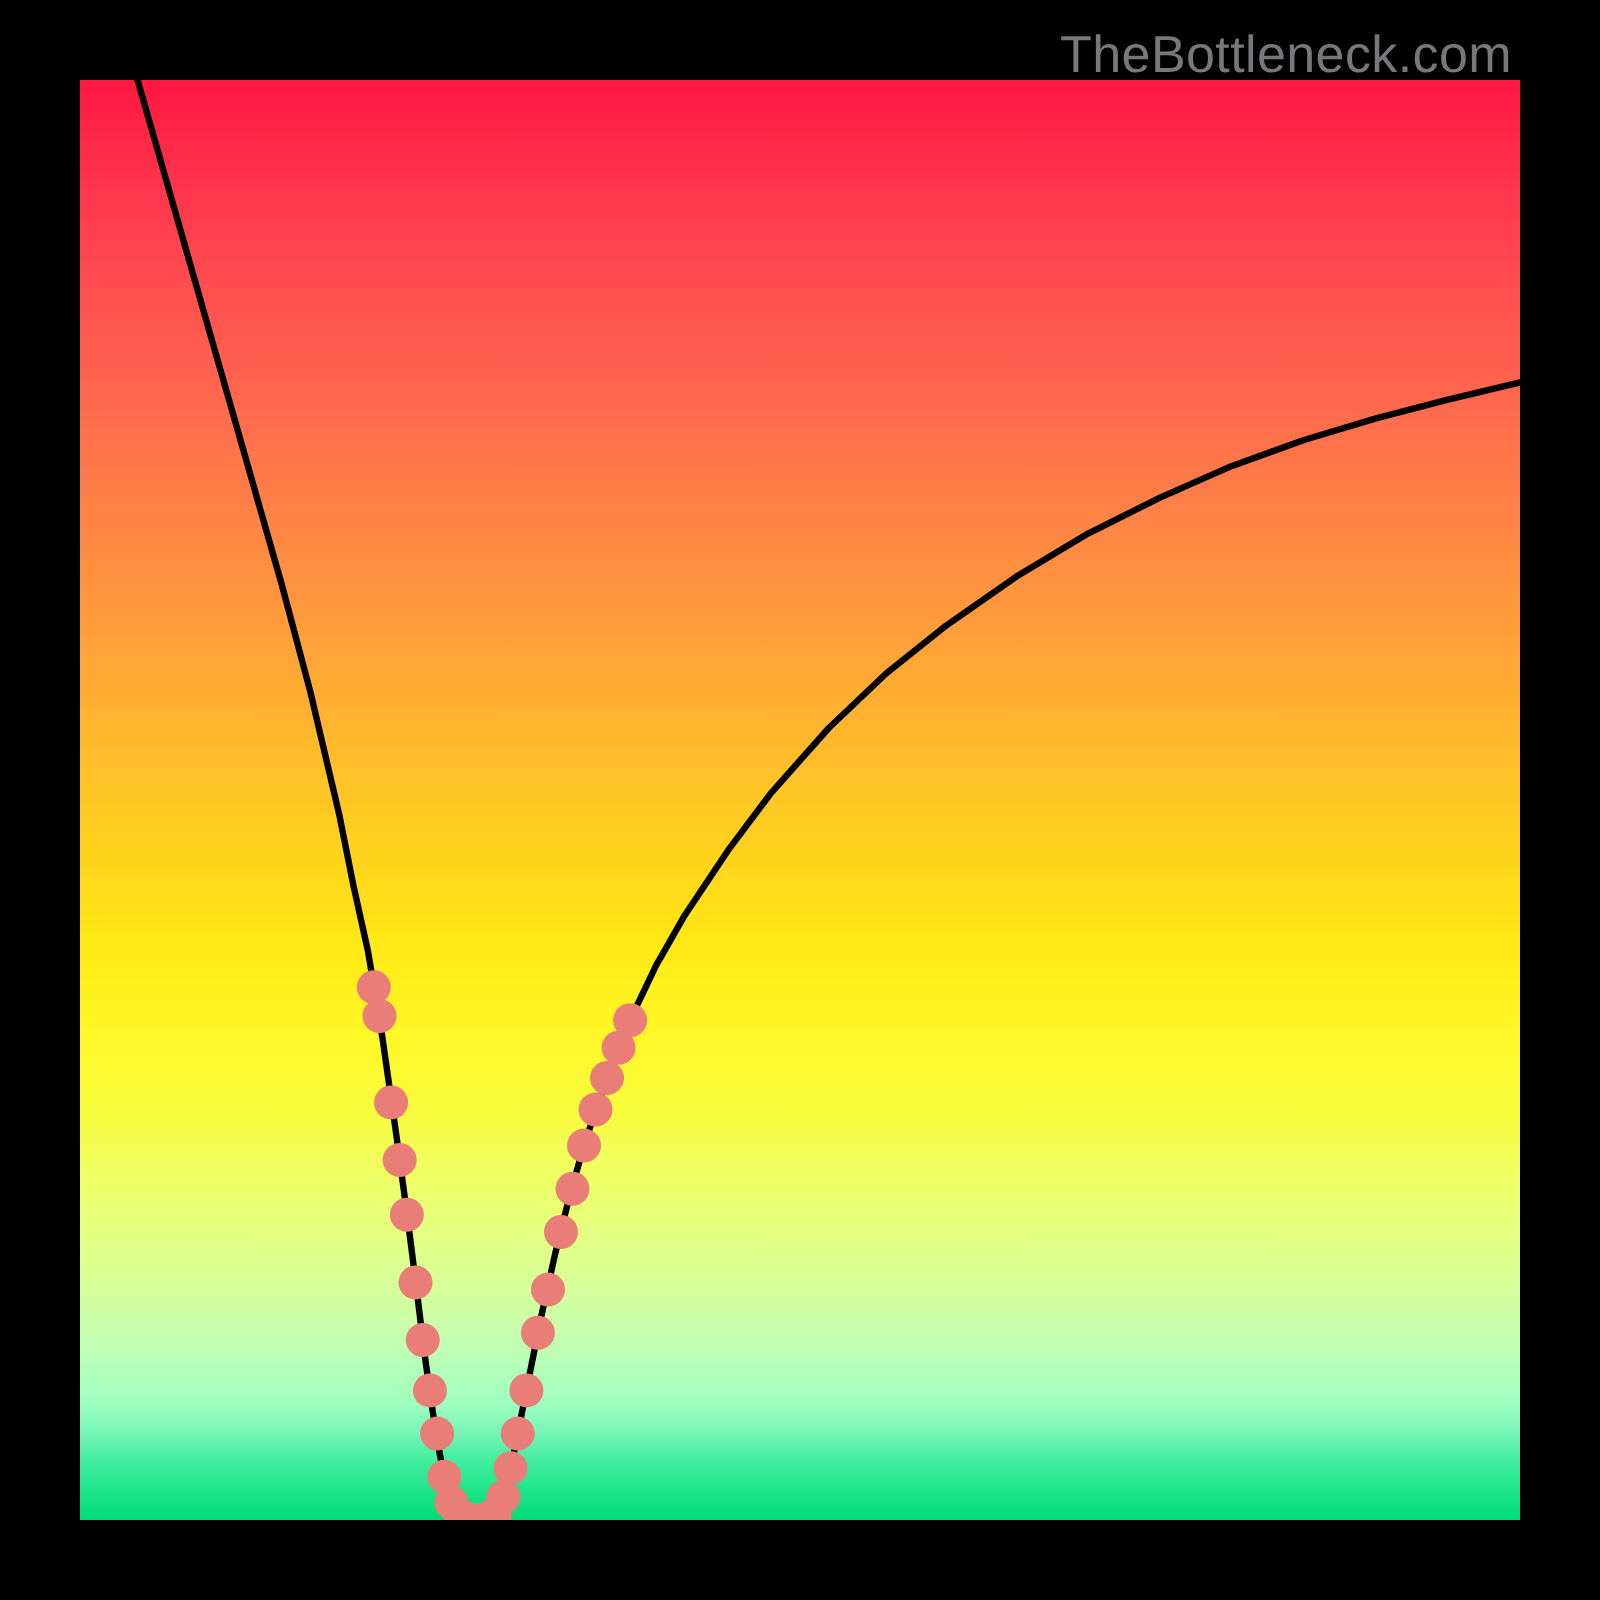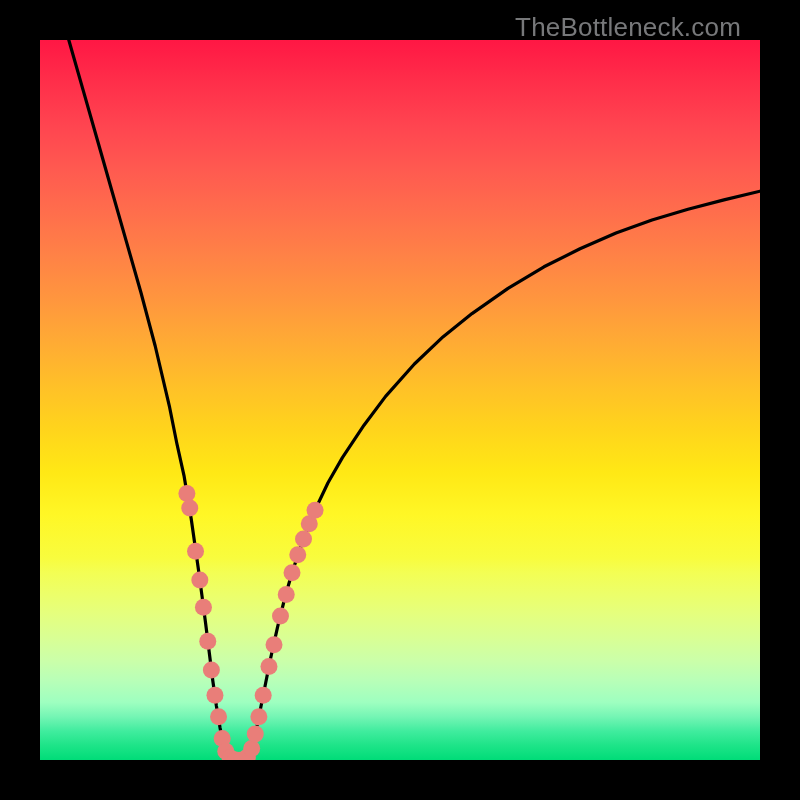--- a/index.html
+++ b/index.html
@@ -38,21 +38,21 @@
       #b8ffb8 89%,
       #9effc0 92%,
       #74f5b4 94%,
       #40ec9e 96%,
       #1de488 98%,
       #00dc78 100%);
   }
   .watermark {
     position: absolute;
     top: 12px;
-    right: 59px;
+    right: 44px;
     font-family: Arial, Helvetica, sans-serif;
     font-size: 26px;
     font-weight: 500;
     color: #77787a;
     letter-spacing: 0.2px;
     z-index: 5;
   }
   .curve-svg {
     position: absolute;
     left: 0; top: 0;

